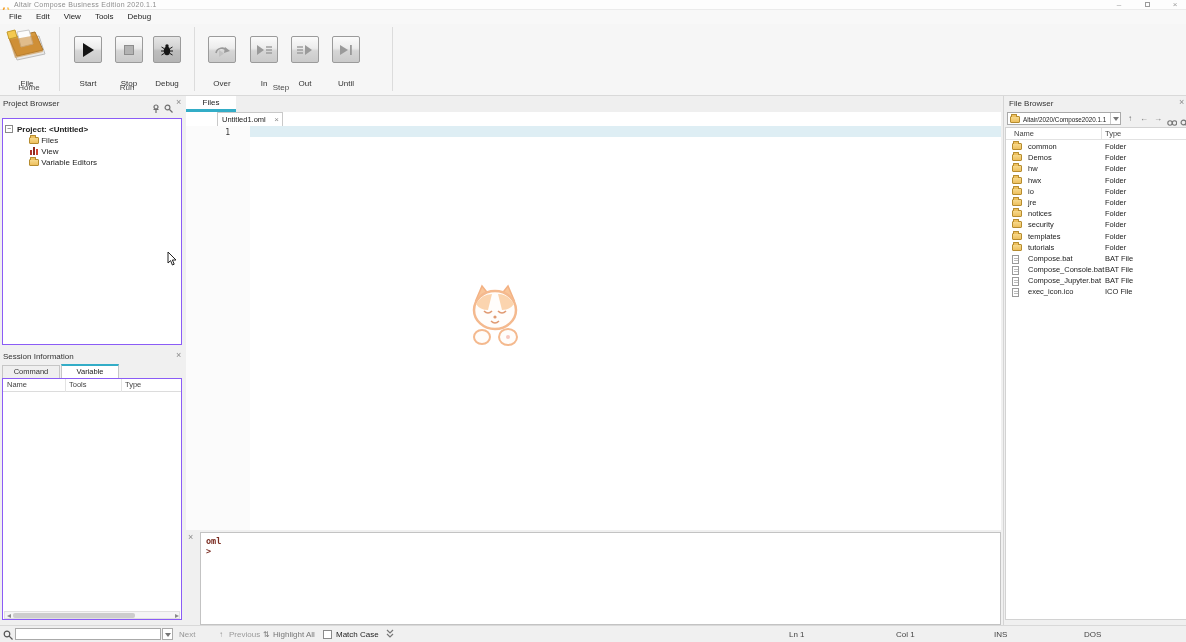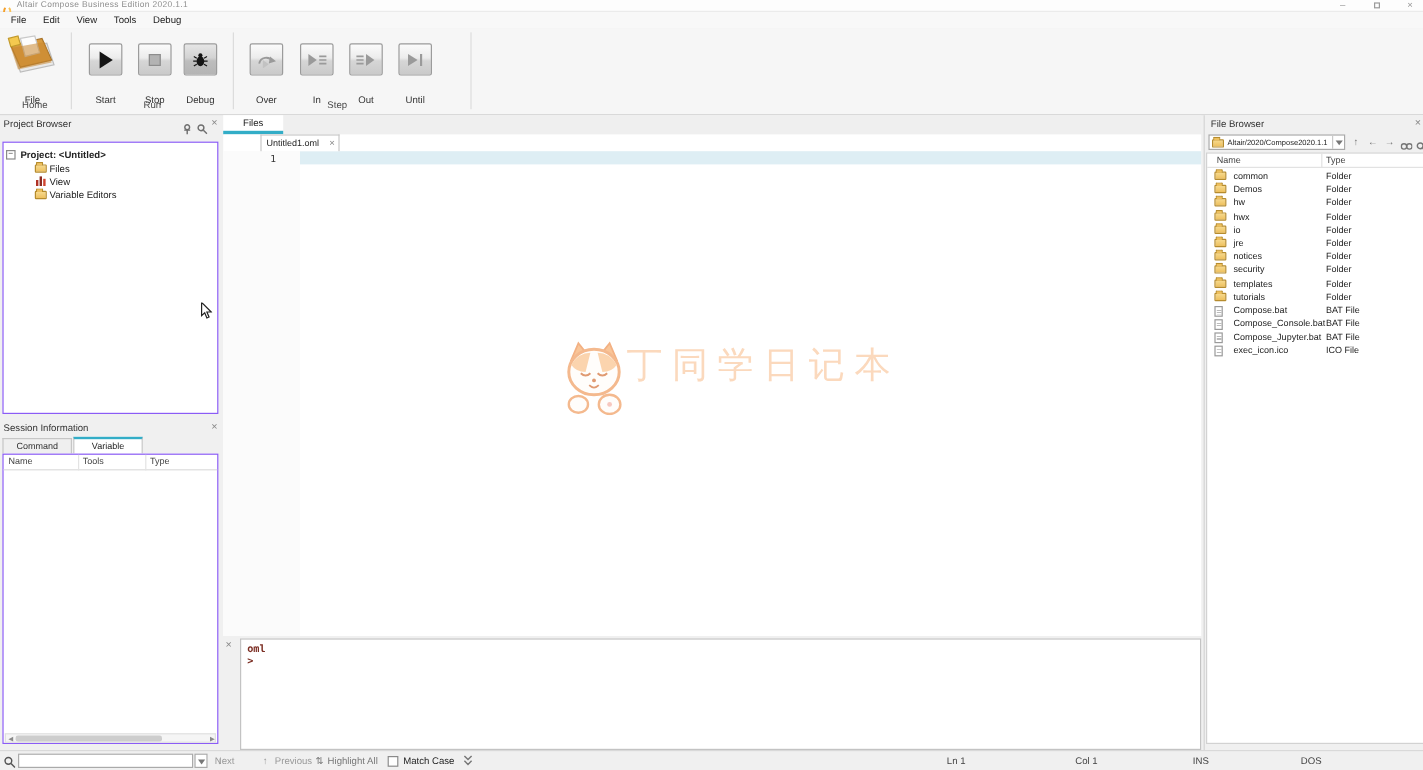--- a/index.html
+++ b/index.html
@@ -273,21 +273,20 @@
         <path d="M46,20 Q40,10 30,10 L34,26 Q42,26 46,20 Z" fill="#fbd4ae"></path>
         <path d="M16,27 q4,4 8,0" stroke="#e09a72" stroke-width="1.6" fill="none"></path>
         <path d="M30,27 q4,4 8,0" stroke="#e09a72" stroke-width="1.6" fill="none"></path>
         <circle cx="27" cy="33" r="1.6" fill="#e09a72"></circle>
         <path d="M23,37 q4,4 8,0" stroke="#e09a72" stroke-width="1.4" fill="none"></path>
         <ellipse cx="14" cy="53" rx="8" ry="7" fill="#fffdfb" stroke="#f4b98e" stroke-width="2"></ellipse>
         <ellipse cx="40" cy="53" rx="9" ry="8" fill="#fffdfb" stroke="#f4b98e" stroke-width="2"></ellipse>
         <circle cx="40" cy="53" r="2" fill="#f7c8c0"></circle>
       </svg>
     </span>
-    <span class="watermark-text">丁同学日记本</span>
   </div>
 
   <span class="x-btn abs" style="left:188px; top:533px;">×</span>
   <div class="cmdwin">
     <div class="cmd-text" style="position:absolute; left:5px; top:3px;">oml</div>
     <div class="cmd-text" style="position:absolute; left:5px; top:13px;">&gt;</div>
   </div>
 
   <div class="abs" style="left:1003px; top:96px; width:183px; height:529px; background:#f0f0f0; border-left:1px solid #d5d5d5;">
     <span class="panel-title abs" style="left:5px; top:3px;">File Browser</span>

